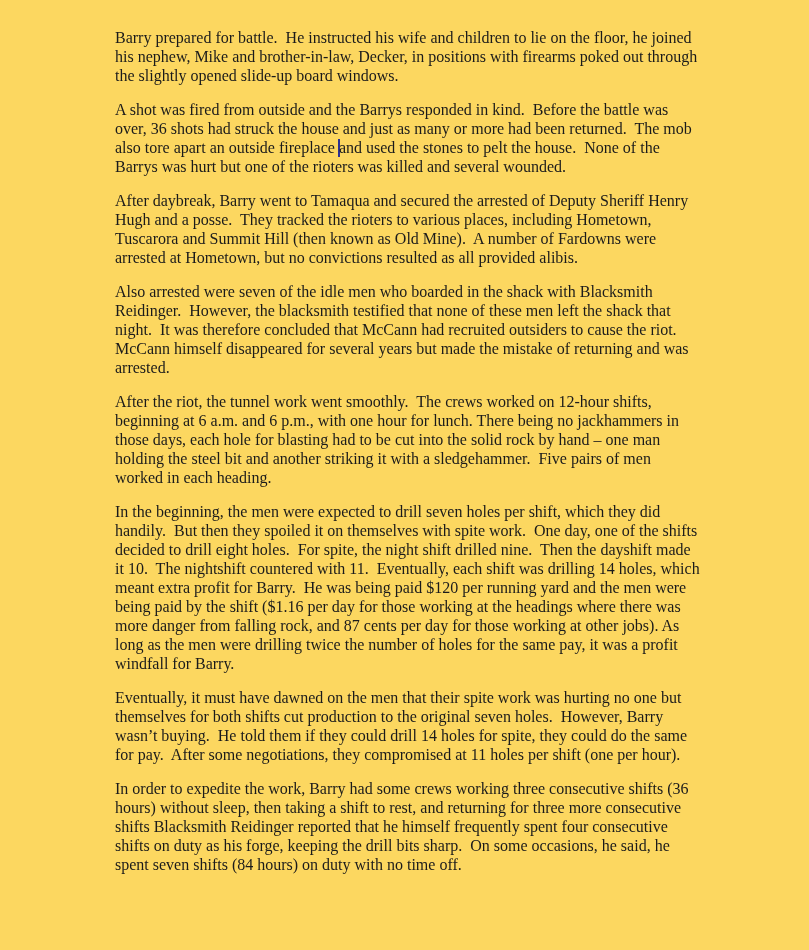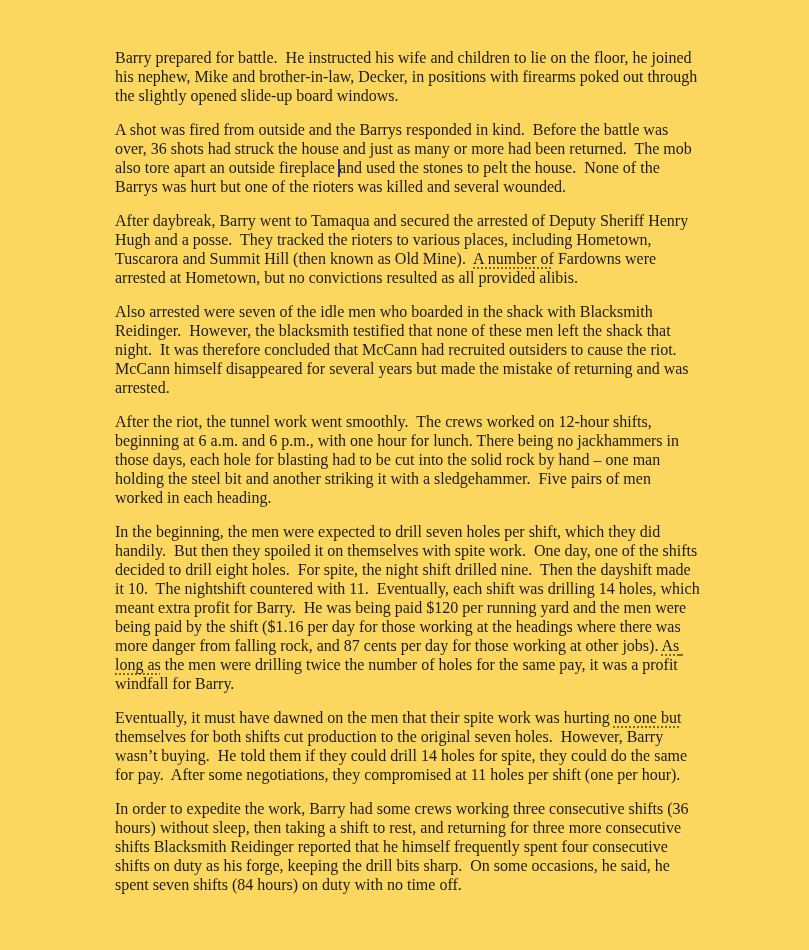--- a/index.html
+++ b/index.html
@@ -9,33 +9,32 @@
   body {
     width: 809px;
     height: 950px;
     background: #FCD760;
     overflow: hidden;
   }
   .page {
     box-sizing: border-box;
     width: 809px;
     height: 950px;
-    padding: 48px 109px 0 115px;
+    padding: 28px 109px 0 115px;
     font-family: "Liberation Serif", "DejaVu Serif", serif;
     font-size: 16px;
     line-height: 19px;
     color: #1b1b1b;
   }
   .para {
     margin: 0 0 15px 0;
     white-space: pre-wrap;
     text-align: left;
   }
   .refine {
-    text-decoration: underline;
     text-decoration-style: dotted;
     text-decoration-color: #8A6A10;
     text-decoration-thickness: 2px;
     text-underline-offset: 3px;
   }
   .caret {
     display: inline-block;
     width: 2px;
     height: 18px;
     margin: 0 -1px;

